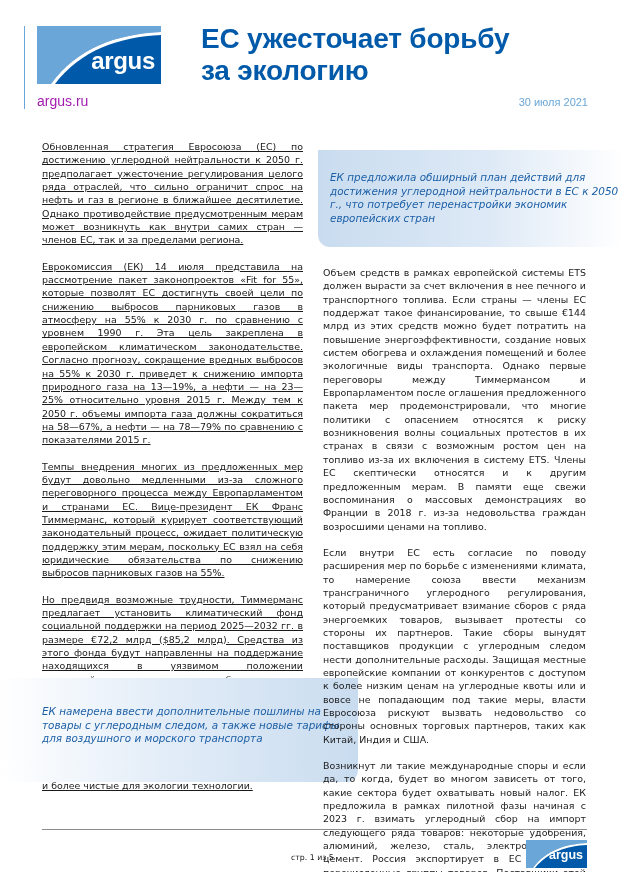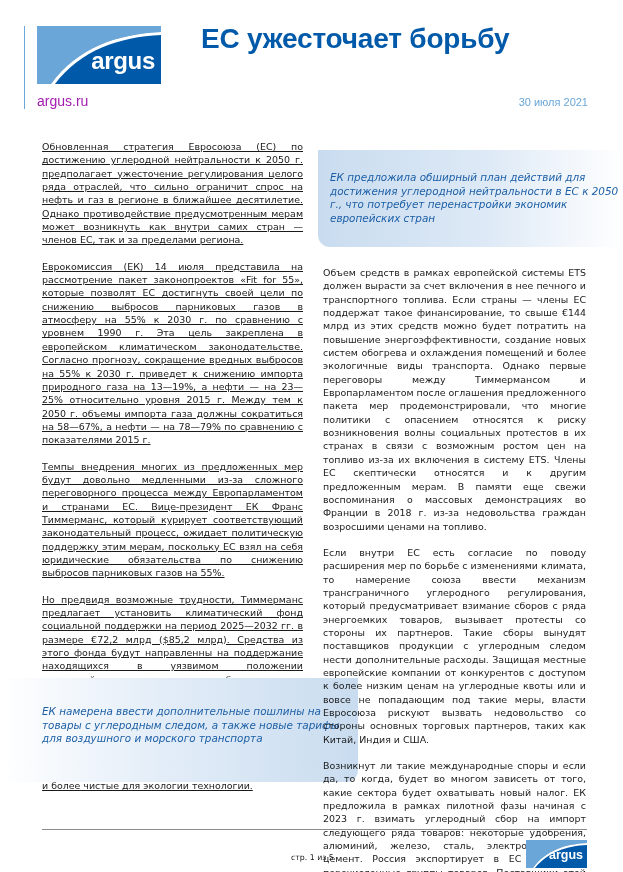--- a/index.html
+++ b/index.html
@@ -46,20 +46,21 @@
 <div class="logo">
   <svg width="124" height="58" viewBox="0 0 124 58">
     <path d="M0 0 H124 V6 C80 8 40 22 14 58 H0 Z" fill="#6aa6d8"></path>
     <path d="M14 58 C40 22 80 8 124 6 V9 C82 11 44 24 18 58 Z" fill="#ffffff"></path>
   </svg>
   <span class="logo-text">argus</span>
 </div>
 
 <h1 class="title">
   <span>ЕС ужесточает борьбу</span><br>
+  <span>за экологию</span>
 </h1>
 
 <a class="site">argus.ru</a>
 <span class="date">30 июля 2021</span>
 
 <div class="callout callout-right">
   <span>ЕК предложила обширный план действий для достижения углеродной нейтральности в ЕС к 2050 г., что потребует перенастройки экономик европейских стран</span>
 </div>
 
 <div class="col col-left">

